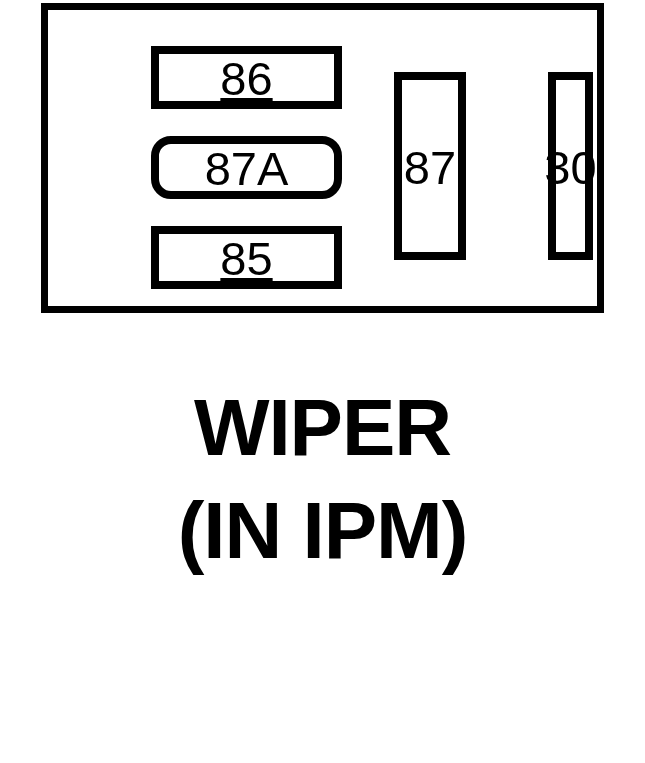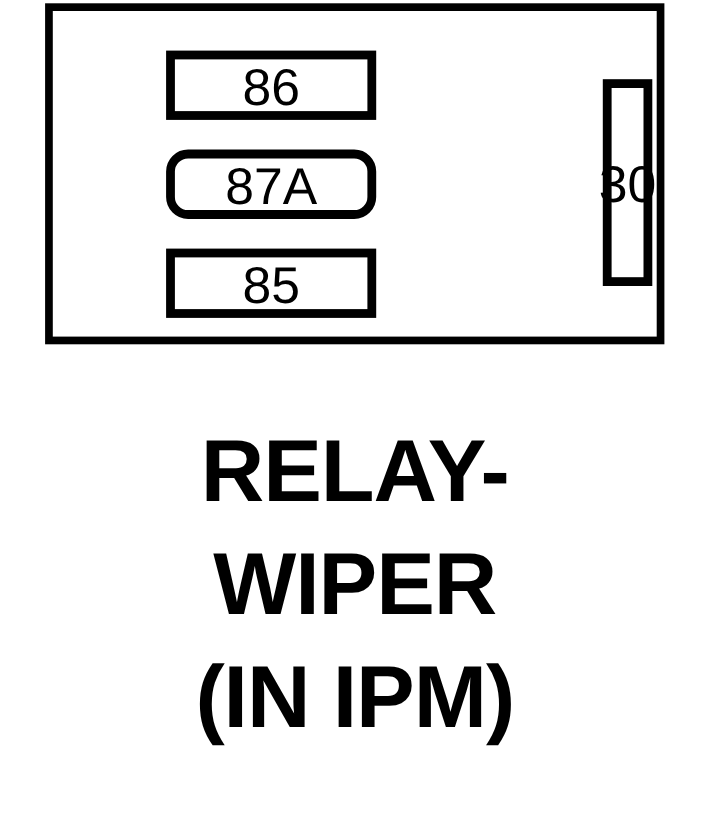--- a/index.html
+++ b/index.html
@@ -50,23 +50,23 @@
     font-size: 47px;
     line-height: 1;
     color: #000000;
     letter-spacing: 0px;
     white-space: nowrap;
     position: relative;
     top: 1px;
   }
 
   
-  .terminal-86  { left: 103px; top: 36px;  width: 191px; height: 63px; }
+  .terminal-86  { left: 103px; top: 36px;  width: 191px; height: 63px; text-decoration: underline; }
   .terminal-87a { left: 103px; top: 126px; width: 191px; height: 63px; border-radius: 20px; }
-  .terminal-85  { left: 103px; top: 216px; width: 191px; height: 63px; }
+  .terminal-85  { left: 103px; top: 216px; width: 191px; height: 63px; text-decoration: underline; }
 
   
   .terminal-87 { left: 346px; top: 62px; width: 72px;  height: 188px; }
   .terminal-30 { left: 500px; top: 62px; width: 45px;  height: 188px; }
 
   
   .caption {
     position: absolute;
     left: 0;
     top: 376px;
@@ -96,26 +96,28 @@
     </div>
 
     <div class="terminal terminal-87a">
       <span class="terminal-label">87A</span>
     </div>
 
     <div class="terminal terminal-85">
       <span class="terminal-label">85</span>
     </div>
 
+    <div class="terminal terminal-87">
+      <span class="terminal-label">87</span>
+    </div>
 
     <div class="terminal terminal-30">
       <span class="terminal-label">30</span>
     </div>
 
   </div>
 
   <div class="caption">
-    <div class="caption-line">RELAY-</div>
     <div class="caption-line">WIPER</div>
     <div class="caption-line">(IN IPM)</div>
   </div>
 
 </div>
 
 </body></html>

